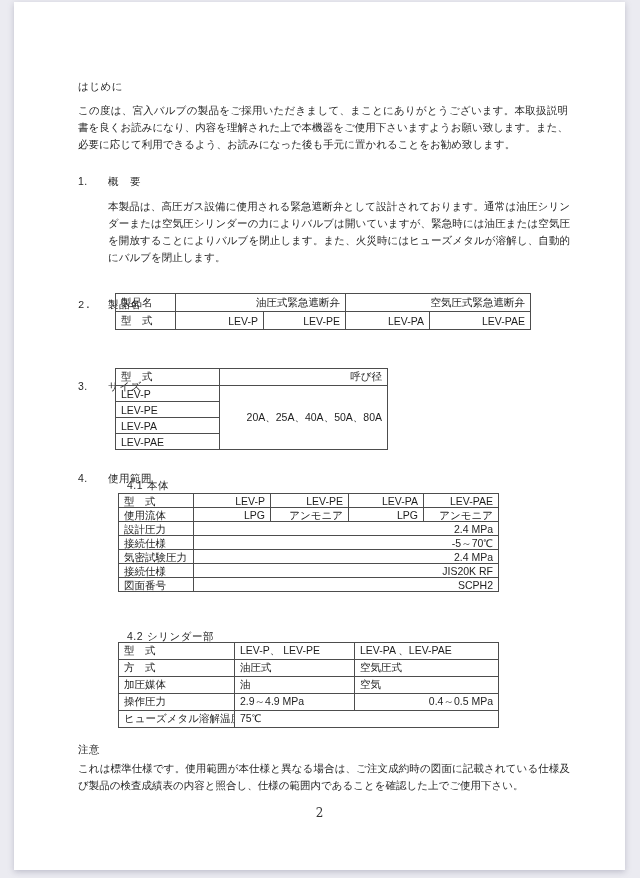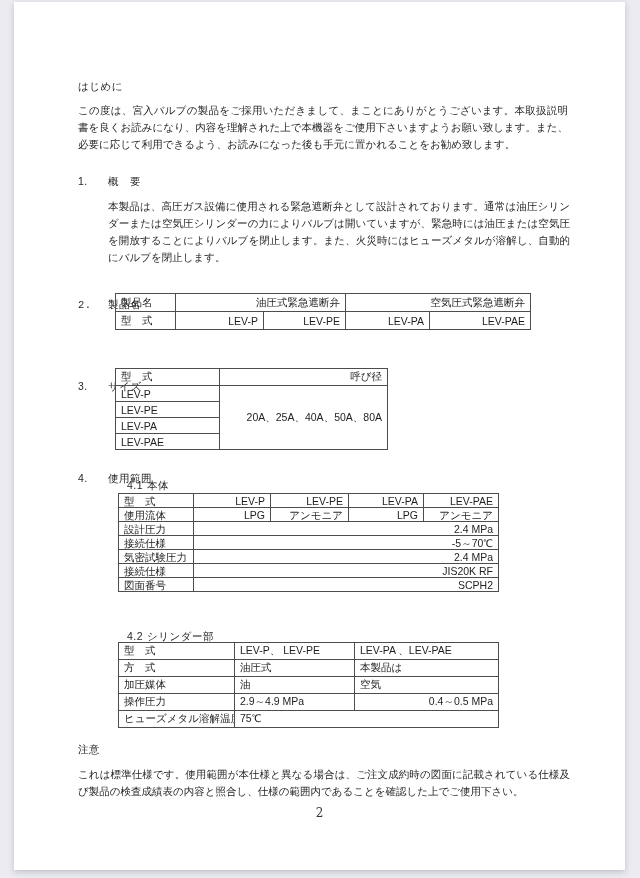--- a/index.html
+++ b/index.html
@@ -188,38 +188,38 @@
       </colgroup>
     <tbody>
         <tr>
       <td class="l">型　式</td>
       <td class="l">LEV-P、 LEV-PE</td>
       <td class="l">LEV-PA 、LEV-PAE</td>
     </tr>
     <tr>
       <td class="l">方　式</td>
       <td class="l">油圧式</td>
-      <td class="l">本製品は</td>
+      <td class="l">空気圧式</td>
     </tr>
     <tr>
       <td class="l">加圧媒体</td>
       <td class="l">油</td>
       <td class="l">空気</td>
     </tr>
     <tr>
       <td class="l">操作圧力</td>
       <td class="l">2.9～4.9  MPa</td>
       <td class="c">0.4～0.5  MPa</td>
     </tr>
     <tr>
       <td class="l">ヒューズメタル溶解温度</td>
       <td class="l" colspan="2">75℃</td>
     </tr>
   </tbody>
     </table>
 
   <div class="abs head" style="left:64px; top:741px;">注意</div>
 
-  <div class="abs txt para" style="left:64px; top:758px; width:492px;margin-top:6px;">これは標準仕様です。使用範囲が本仕様と異なる場合は、ご注文成約時の図面に記載されている仕様及び製品の検査成績表の内容と照合し、仕様の範囲内であることを確認した上でご使用下さい。</div>
+  <div class="abs txt para" style="left:64px; top:758px; width:492px;">これは標準仕様です。使用範囲が本仕様と異なる場合は、ご注文成約時の図面に記載されている仕様及び製品の検査成績表の内容と照合し、仕様の範囲内であることを確認した上でご使用下さい。</div>
 
   <div class="abs pageno" style="left:0; top:804px;">2</div>
 
 </div>
 
 </body></html>

